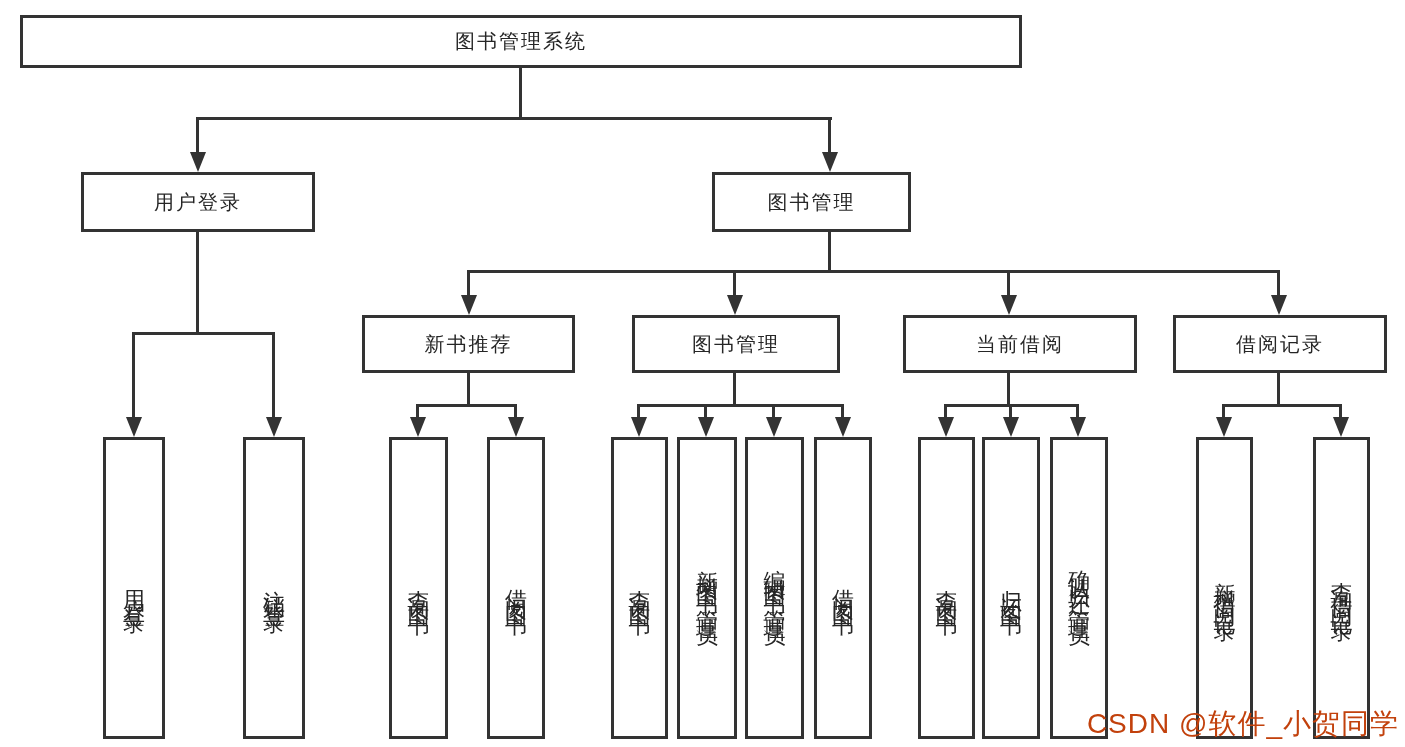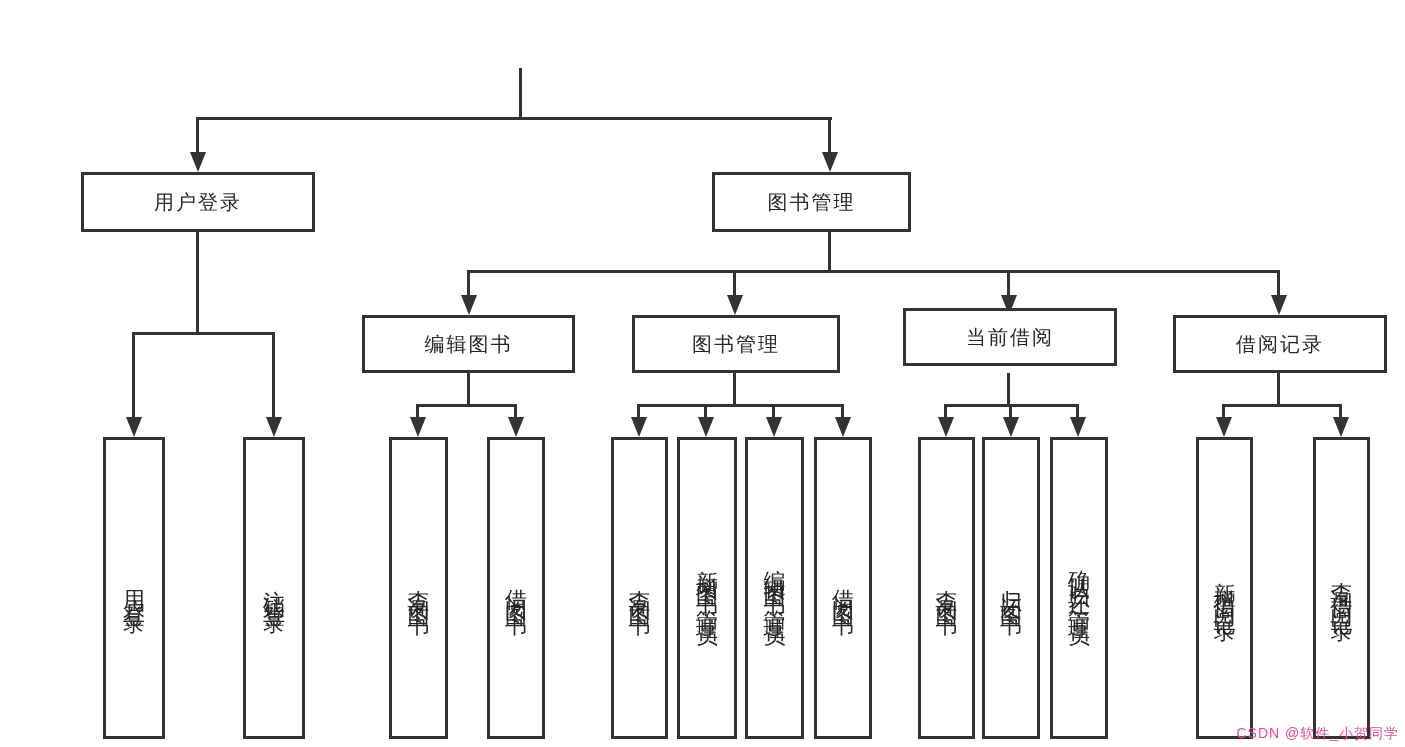--- a/index.html
+++ b/index.html
@@ -40,31 +40,34 @@
   .arrow{
     position:absolute;
     width:0;height:0;
     border-left:8px solid transparent;
     border-right:8px solid transparent;
     border-top:20px solid #333333;
   }
   .watermark{
     position:absolute;
     right:6px;bottom:4px;
-    font-size:14px;
-    color:#ec4899;
+    font-size:28px;
+    color:#c2410c;
     letter-spacing:1px;
     white-space:nowrap;
   }
 </style>
 </head>
 <body>
 
 <div class="stage">
 
+  <div class="box" style="left:20px;top:15px;width:1002px;height:53px">
+    <span class="hlabel">图书管理系统</span>
+  </div>
 
   <div class="line v" style="left:519px;top:68px;height:52px"></div>
   <div class="line h" style="left:196px;top:117px;width:636px"></div>
   <div class="line v" style="left:196px;top:117px;height:37px"></div>
   <div class="arrow" style="left:190px;top:152px"></div>
   <div class="line v" style="left:828px;top:117px;height:37px"></div>
   <div class="arrow" style="left:822px;top:152px"></div>
 
   <div class="box" style="left:81px;top:172px;width:234px;height:60px">
     <span class="hlabel">用户登录</span>
@@ -85,26 +88,26 @@
   <div class="line v" style="left:467px;top:270px;height:27px"></div>
   <div class="arrow" style="left:461px;top:295px"></div>
   <div class="line v" style="left:733px;top:270px;height:27px"></div>
   <div class="arrow" style="left:727px;top:295px"></div>
   <div class="line v" style="left:1007px;top:270px;height:27px"></div>
   <div class="arrow" style="left:1001px;top:295px"></div>
   <div class="line v" style="left:1277px;top:270px;height:27px"></div>
   <div class="arrow" style="left:1271px;top:295px"></div>
 
   <div class="box" style="left:362px;top:315px;width:213px;height:58px">
-    <span class="hlabel">编辑图书</span>
+    <span class="hlabel">新书推荐</span>
   </div>
   <div class="box" style="left:632px;top:315px;width:208px;height:58px">
     <span class="hlabel">图书管理</span>
   </div>
-  <div class="box" style="left:903px;top:308px;width:214px;height:58px">
+  <div class="box" style="left:903px;top:315px;width:234px;height:58px">
     <span class="hlabel">当前借阅</span>
   </div>
   <div class="box" style="left:1173px;top:315px;width:214px;height:58px">
     <span class="hlabel">借阅记录</span>
   </div>
 
   <div class="line v" style="left:467px;top:373px;height:34px"></div>
   <div class="line h" style="left:416px;top:404px;width:101px"></div>
   <div class="line v" style="left:416px;top:404px;height:15px"></div>
   <div class="arrow" style="left:410px;top:417px"></div>

